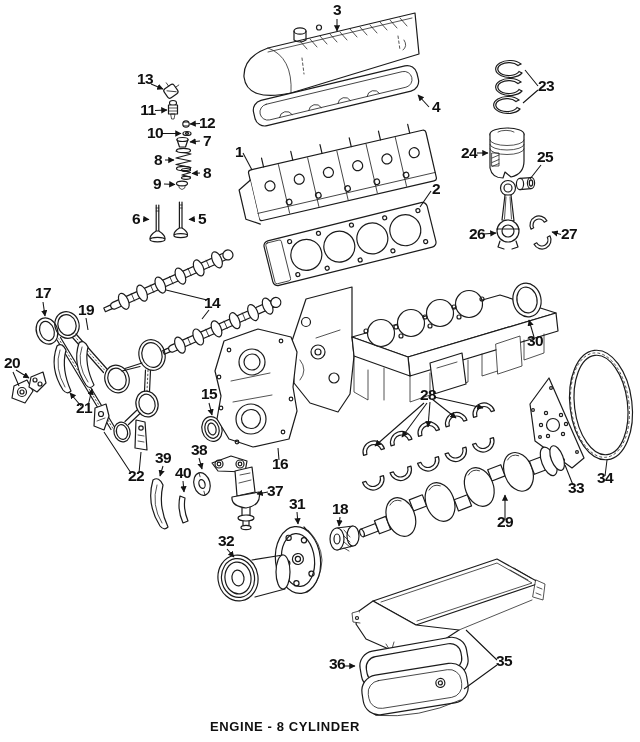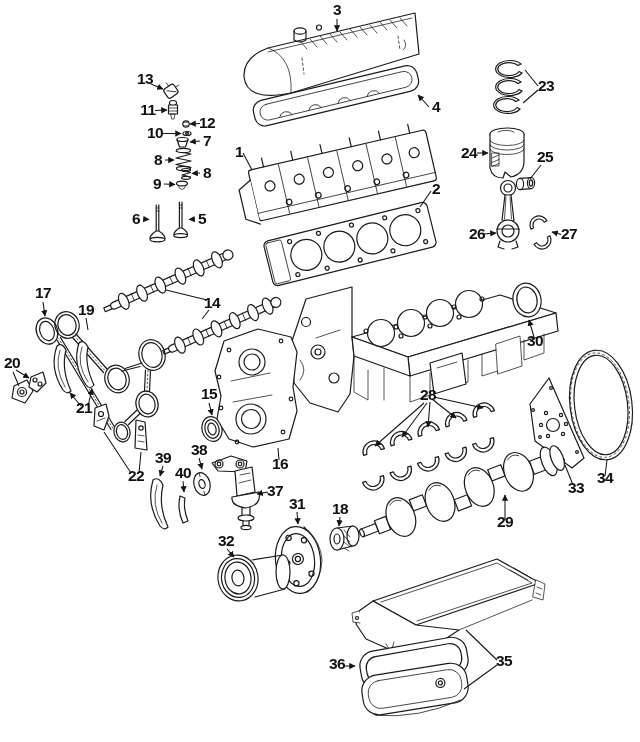--- a/index.html
+++ b/index.html
@@ -560,13 +560,14 @@
     <text class="callout" x="605" y="483">34</text>
     <text class="callout" x="504" y="666">35</text>
     <text class="callout" x="337" y="669">36</text>
     <text class="callout" x="275" y="496">37</text>
     <text class="callout" x="199" y="455">38</text>
     <text class="callout" x="163" y="463">39</text>
     <text class="callout" x="183" y="478">40</text>
   </g>
 </svg>
 
+<div class="caption">ENGINE - 8 CYLINDER</div>
 </div>
 
 </body></html>

